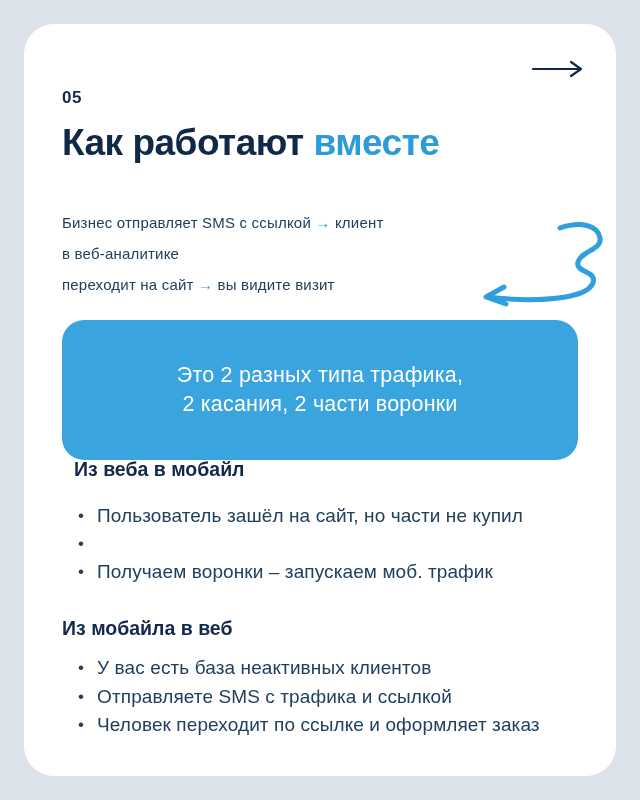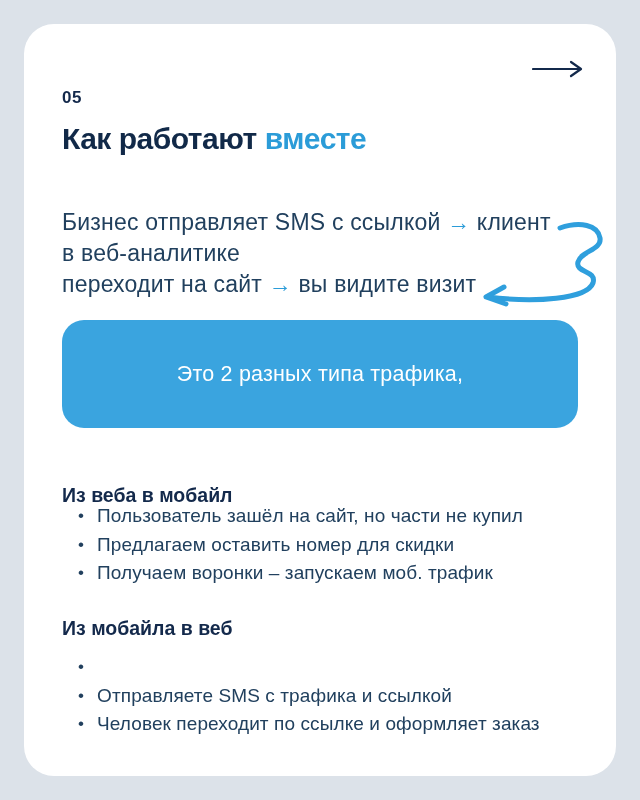--- a/index.html
+++ b/index.html
@@ -27,66 +27,66 @@
     margin-top: 32px;
   }
   .top-arrow {
     position: absolute;
     right: 32px; top: 36px;
     width: 52px; height: 18px;
   }
   .title {
     position: absolute;
     left: 38px; top: 98px;
-    font-size: 30px;
+    font-size: 37px;
     font-weight: 800;
     color: #112948;
     letter-spacing: -0.5px;
     white-space: nowrap;
   }
   .title .accent { color: #2b9cd8; }
   .intro {
     position: absolute;
     left: 38px; top: 183px;
-    font-size: 23px;
+    font-size: 15px;
     font-weight: 400;
     color: #21405e;
     line-height: 31px;
     letter-spacing: 0.2px;
   }
   .intro .arrow { color: #2b9cd8; }
   .squiggle {
     position: absolute;
     left: 450px; top: 194px;
     width: 148px; height: 92px;
   }
   .highlight-box {
     position: absolute;
     left: 38px; top: 296px;
-    width: 516px; height: 108px;
+    width: 516px; height: 140px;
     background: #3aa4df;
     border-radius: 22px;
     display: flex;
     flex-direction: column;
     align-items: center;
     justify-content: center;
     color: #ffffff;
     font-size: 21.5px;
     line-height: 29px;
     text-align: center;
     letter-spacing: 0.2px;
   }
   .section-heading {
     position: absolute;
     left: 38px;
     font-size: 19.5px;
     font-weight: 800;
     color: #13294b;
   }
-  .heading-1 { top: 460px; }
+  .heading-1 { top: 434px; margin-left: 12px; }
   .heading-2 { top: 593px; }
   .bullet-list {
     position: absolute;
     left: 54px;
     list-style: none;
   }
   .list-1 { top: 478px; }
   .list-2 { top: 630px; }
   .bullet-list li {
     font-size: 19px;
@@ -124,42 +124,43 @@
     <div><span>переходит на сайт </span><span class="arrow">→</span><span> вы видите визит</span></div>
   </div>
 
   <svg class="squiggle" viewBox="0 0 148 92">
     <path d="M 86 10 C 106 3, 124 7, 126 20 C 128 32, 107 33, 104 44 C 101 55, 123 52, 119 65 C 113 81, 62 85, 14 79" fill="none" stroke="#2f9fdd" stroke-width="5" stroke-linecap="round"></path>
     <path d="M 30 69 L 12 79 L 32 86" fill="none" stroke="#2f9fdd" stroke-width="5" stroke-linecap="round" stroke-linejoin="round"></path>
   </svg>
 
   <div class="highlight-box">
     <div>Это 2 разных типа трафика,</div>
+    <div>2 касания, 2 части воронки</div>
   </div>
 
   <h2 class="section-heading heading-1">Из веба в мобайл</h2>
   <ul class="bullet-list list-1">
     <li>
         <span class="dot">•</span>
         <span>Пользователь зашёл на сайт, но части не купил</span>
       </li>
     <li>
         <span class="dot">•</span>
-        <span>Предлагаем оставить номер для скидки</span>
       </li>
     <li>
         <span class="dot">•</span>
         <span>Получаем воронки – запускаем моб. трафик</span>
       </li>
   </ul>
 
   <h2 class="section-heading heading-2">Из мобайла в веб</h2>
   <ul class="bullet-list list-2">
     <li>
         <span class="dot">•</span>
+        <span>У вас есть база неактивных клиентов</span>
       </li>
     <li>
         <span class="dot">•</span>
         <span>Отправляете SMS с трафика и ссылкой</span>
       </li>
     <li>
         <span class="dot">•</span>
         <span>Человек переходит по ссылке и оформляет заказ</span>
       </li>
   </ul>

